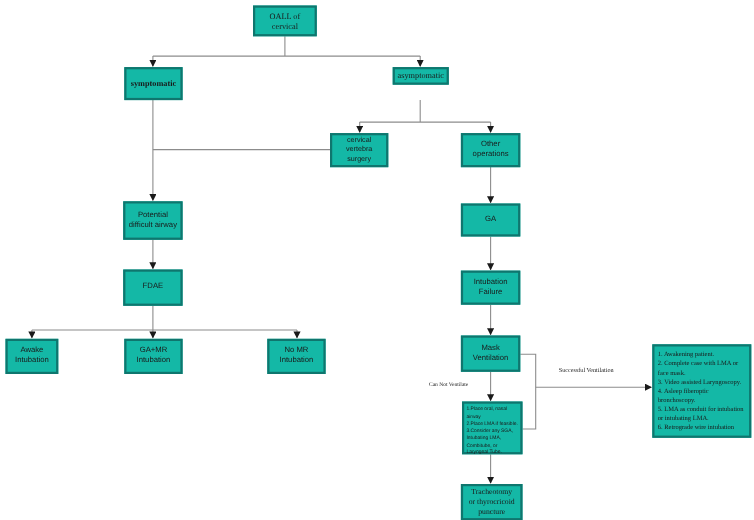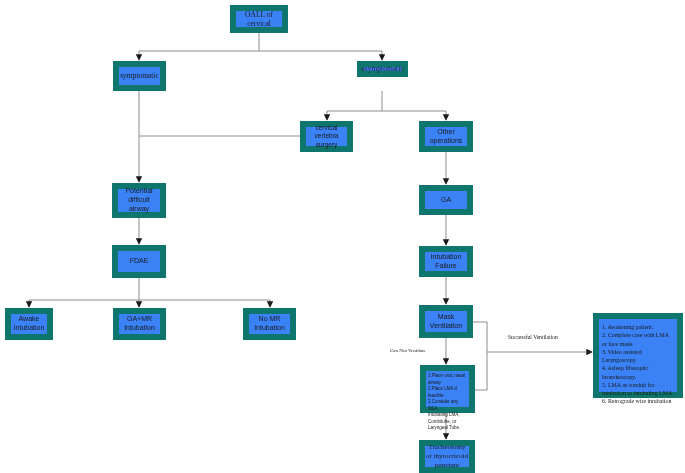--- a/index.html
+++ b/index.html
@@ -9,22 +9,22 @@
     background:#ffffff;
     font-family:"Liberation Serif", serif;
     color:#1a1a1a;
     overflow:hidden;
   }
   svg.edges{position:absolute;left:0;top:0;width:685px;height:473px;}
   svg.edges line, svg.edges polyline{stroke:#8c8c8c;stroke-width:1;fill:none;}
   .node{
     position:absolute;
     box-sizing:border-box;
-    background:#3b82f6;
-    border:6px solid #0f766e;
+    background:#14b8a6;
+    border:2px solid #0f766e;
     display:flex;align-items:center;justify-content:center;
     text-align:center;
   }
   .node .lbl{white-space:pre-line;line-height:1.25;}
   .serif{font-family:"Liberation Serif", serif;font-size:7.5px;}
   .sans{font-family:"Liberation Sans", sans-serif;font-size:7px;}
   .sans-sm{font-family:"Liberation Sans", sans-serif;font-size:6.5px;}
   .listbox{align-items:flex-start;justify-content:flex-start;text-align:left;}
   .steps-box{font-family:"Liberation Sans", sans-serif;font-size:4.5px;padding:2px;}
   .steps-box .lbl{line-height:1.45;}
@@ -79,21 +79,21 @@
 
     <polyline points="473,322 487,322 487,390 475,390"></polyline>
     <line x1="487" y1="352" x2="592" y2="352" marker-end="url(#arrow)"></line>
   </svg>
 
   <div class="node serif" style="left:230px;top:5px;width:58px;height:28px;">
     <span class="lbl">OALL of
 cervical</span>
   </div>
 
-  <div class="node serif" style="left:113px;top:61px;width:53px;height:30px;">
+  <div class="node serif" style="left:113px;top:61px;width:53px;height:30px;font-weight:bold;">
     <span class="lbl">symptomatic</span>
   </div>
 
   <div class="node serif" style="left:357px;top:61px;width:51px;height:16px;">
     <span class="lbl">asymptomatic</span>
   </div>
 
   <div class="node sans-sm" style="left:300px;top:121px;width:53px;height:31px;">
     <span class="lbl" style="line-height:1.3;">cervical
 vertebra

